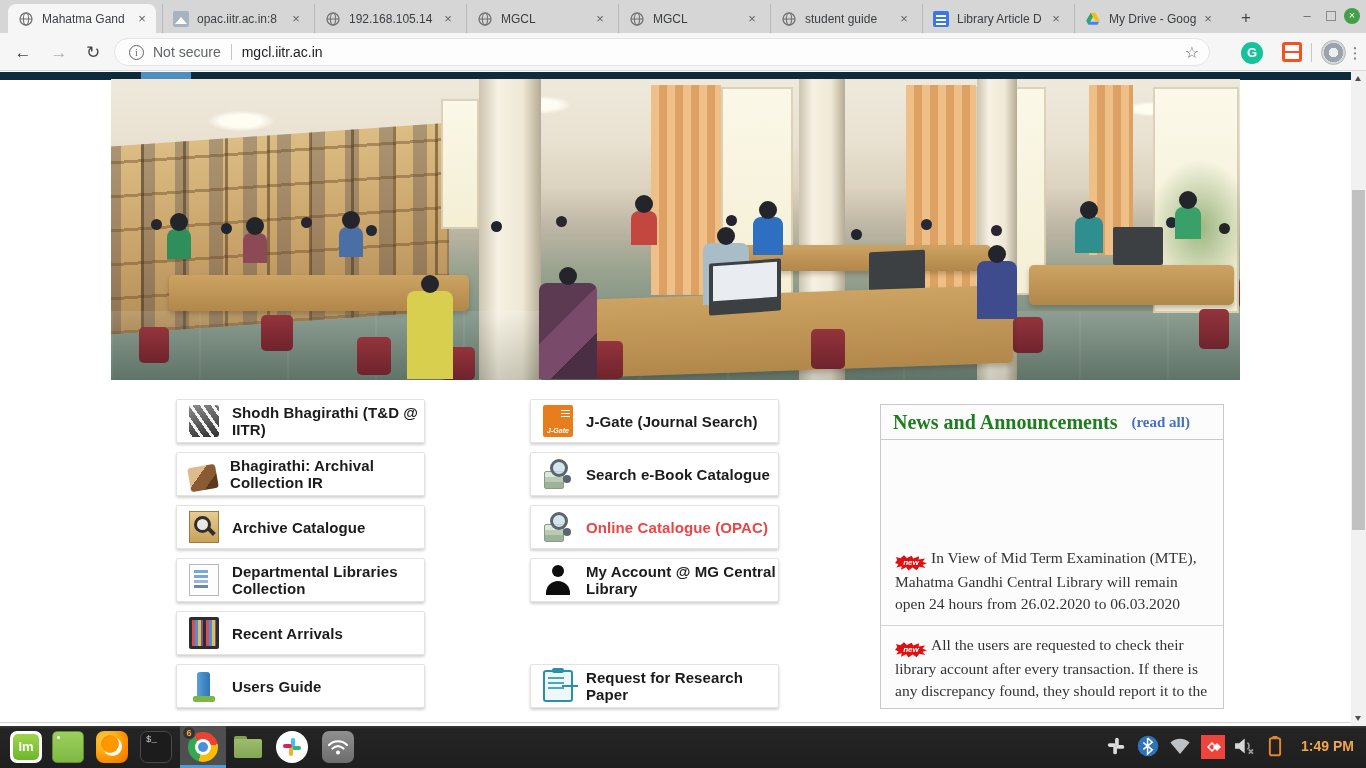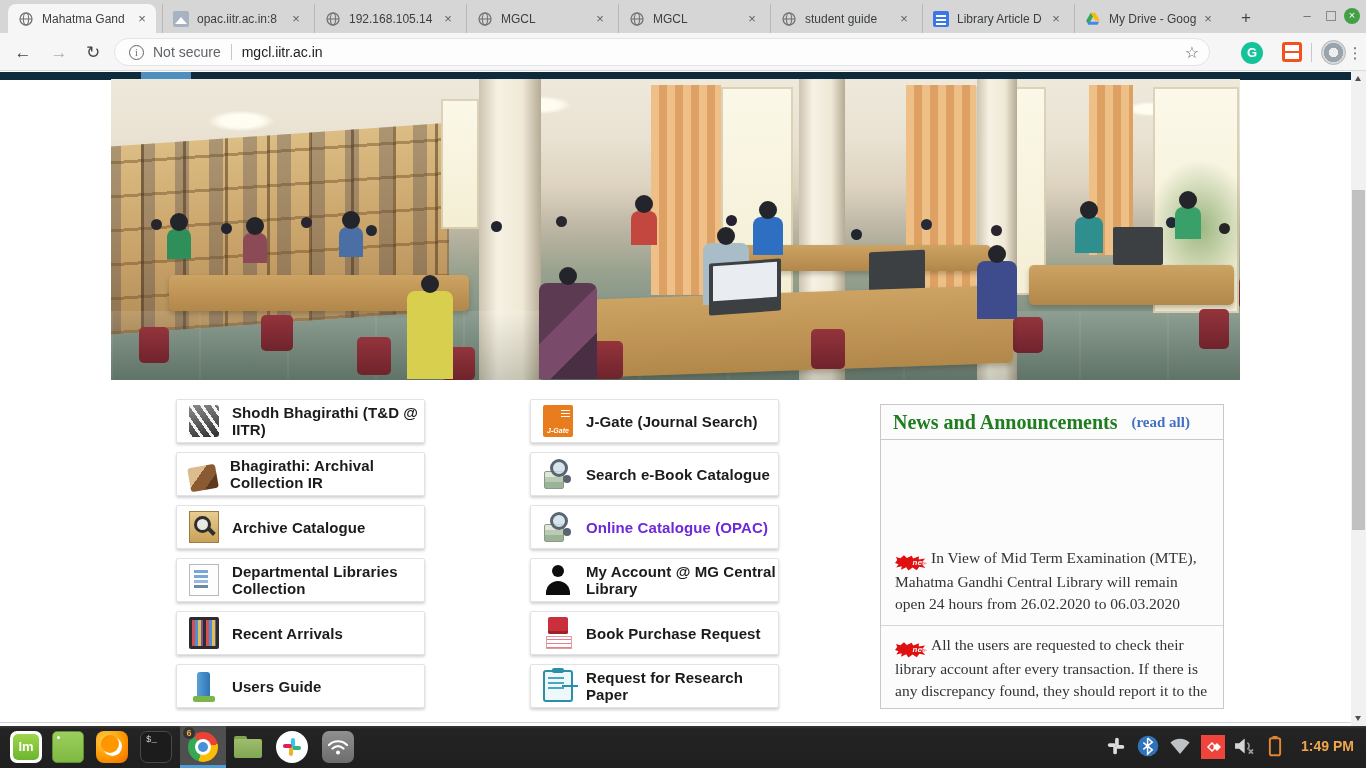--- a/index.html
+++ b/index.html
@@ -106,21 +106,21 @@
       575px -4px 0 #262030,700px 10px 0 #20262e,770px 0 0 #242a36,840px 6px 0 #2a2430,935px 2px 0 #232028,
       1015px -2px 0 #222836,1068px 4px 0 #252525,1115px 0 0 #202830; }
   .ph-floor { left:0; top:232px; width:100%; height:69px;
     background:linear-gradient(180deg, rgba(255,255,255,.10), rgba(10,25,15,.18)),
       repeating-linear-gradient(90deg, rgba(255,255,255,.06) 0 2px, transparent 2px 88px); }
 
   
   .linkbtn { position:absolute; width:249px; height:44px; background:#fff; border:1px solid #e3e3e3; border-radius:2px;
     box-shadow:0 2px 3px rgba(0,0,0,.18); display:flex; align-items:center; cursor:pointer; }
   .linkbtn .lbl { font-size:15px; font-weight:bold; color:#1b1b1b; letter-spacing:.1px; }
-  .linkbtn .lbl.blue { color:#6d28d9; }
+  .linkbtn .lbl.blue { color:#ef4444; }
   .ic { flex:none; width:30px; height:32px; margin:0 13px 0 12px; position:relative; }
   .ic-thesis { border-radius:3px; background:repeating-linear-gradient(55deg, rgba(255,255,255,.92) 0 3px, transparent 3px 9px), linear-gradient(160deg,#8d8d8d,#2e2e2e); }
   .ic-archbox { top:4px; width:28px; height:24px; transform:rotate(-10deg); border-radius:3px;
     background:linear-gradient(135deg,#dcbc8d 0 38%,#8a5a32 38% 72%,#5c3a1d 72%); }
   .ic-archcat { background:linear-gradient(#e8cc92,#c9a158); border:1px solid #9c7a42; }
   .ic-archcat::after { content:""; position:absolute; left:4px; top:4px; width:11px; height:11px; border:3px solid #2e2e2e; border-radius:50%; background:rgba(235,240,245,.85); }
   .ic-archcat::before { content:""; position:absolute; left:16px; top:17px; width:10px; height:3.5px; background:#2e2e2e; transform:rotate(45deg); }
   .ic-dept { background:#fdfdfd; border:1px solid #b9b9b9; }
   .ic-dept::after { content:""; position:absolute; left:4px; top:5px; width:14px; height:2.5px; background:#7aa7d9; box-shadow:0 5px 0 #7aa7d9, 0 10px 0 #9ab7dd, 0 15px 0 #6d87a8; }
   .ic-shelf { background:#2c2c31; border-radius:2px; }
@@ -150,21 +150,21 @@
 
   
   .news-panel { position:absolute; left:880px; top:333px; width:344px; height:305px; background:#fcfcfc; border:1px solid #c9c9c9; font-family:"Liberation Serif", serif; }
   .news-head { height:35px; border-bottom:1px solid #c9c9c9; display:flex; align-items:center; padding:0 12px; gap:14px; }
   .news-title { color:#1e7d1e; font-weight:bold; font-size:20px; }
   .news-readall { color:#4470c4; font-weight:bold; font-size:15px; cursor:pointer; }
   .news-item { padding:8px 14px 10px; font-size:15.5px; line-height:22px; color:#333; }
   .news-item1 { height:186px; display:flex; flex-direction:column; justify-content:flex-end; border-bottom:1px solid #d6d6d6; }
   .news-item2 { height:82px; overflow:hidden; }
   .newbadge { display:inline-block; vertical-align:-2px; width:32px; height:16px; margin-right:4px; background:#e01010; color:#fff;
-    font-family:Liberation Mono, monospace; font-size:8px; font-style:italic; font-weight:bold; text-align:right; line-height:16px;
+    font-family:Liberation Sans, sans-serif; font-size:8px; font-style:italic; font-weight:bold; text-align:center; line-height:16px;
     clip-path:polygon(0% 50%,7% 32%,3% 12%,17% 20%,28% 2%,37% 18%,52% 4%,57% 22%,75% 8%,74% 28%,94% 22%,86% 42%,100% 52%,86% 62%,95% 82%,76% 74%,68% 96%,55% 78%,42% 97%,35% 77%,19% 92%,21% 70%,4% 78%,11% 58%); }
   .footer-line { position:absolute; left:0; top:651px; width:1351px; height:1px; background:#d2d2d2; }
 
   
   .scrollbar { position:absolute; left:1351px; top:71px; width:15px; height:655px; background:#f1f1f1; }
   .sb-arrow { position:absolute; left:0; width:15px; height:15px; }
   .sb-arrow::after { content:""; position:absolute; left:4px; width:0; height:0; border-left:3.5px solid transparent; border-right:3.5px solid transparent; }
   .sb-up { top:0; } .sb-up::after { top:5px; border-bottom:5px solid #505050; }
   .sb-down { bottom:0; } .sb-down::after { top:5px; border-top:5px solid #505050; }
   .sb-thumb { position:absolute; left:1px; top:119px; width:13px; height:340px; background:#c1c1c1; }
@@ -377,24 +377,20 @@
       <span class="lbl">Search e-Book Catalogue</span>
     </div>
     <div class="linkbtn" style="left:530px; top:434px">
       <span class="ic ic-booksearch"></span>
       <span class="lbl blue">Online Catalogue (OPAC)</span>
     </div>
     <div class="linkbtn" style="left:530px; top:487px">
       <span class="ic ic-person"></span>
       <span class="lbl">My Account @ MG Central Library</span>
     </div>
-    <div class="linkbtn" style="left:530px; top:540px">
-      <span class="ic ic-redbook"></span>
-      <span class="lbl">Book Purchase Request</span>
-    </div>
     <div class="linkbtn" style="left:530px; top:593px">
       <span class="ic ic-clip"></span>
       <span class="lbl">Request for Research Paper</span>
     </div>
 
     <div class="news-panel">
       <div class="news-head">
         <span class="news-title">News and Announcements</span>
         <span class="news-readall">(read all)</span>
       </div>

